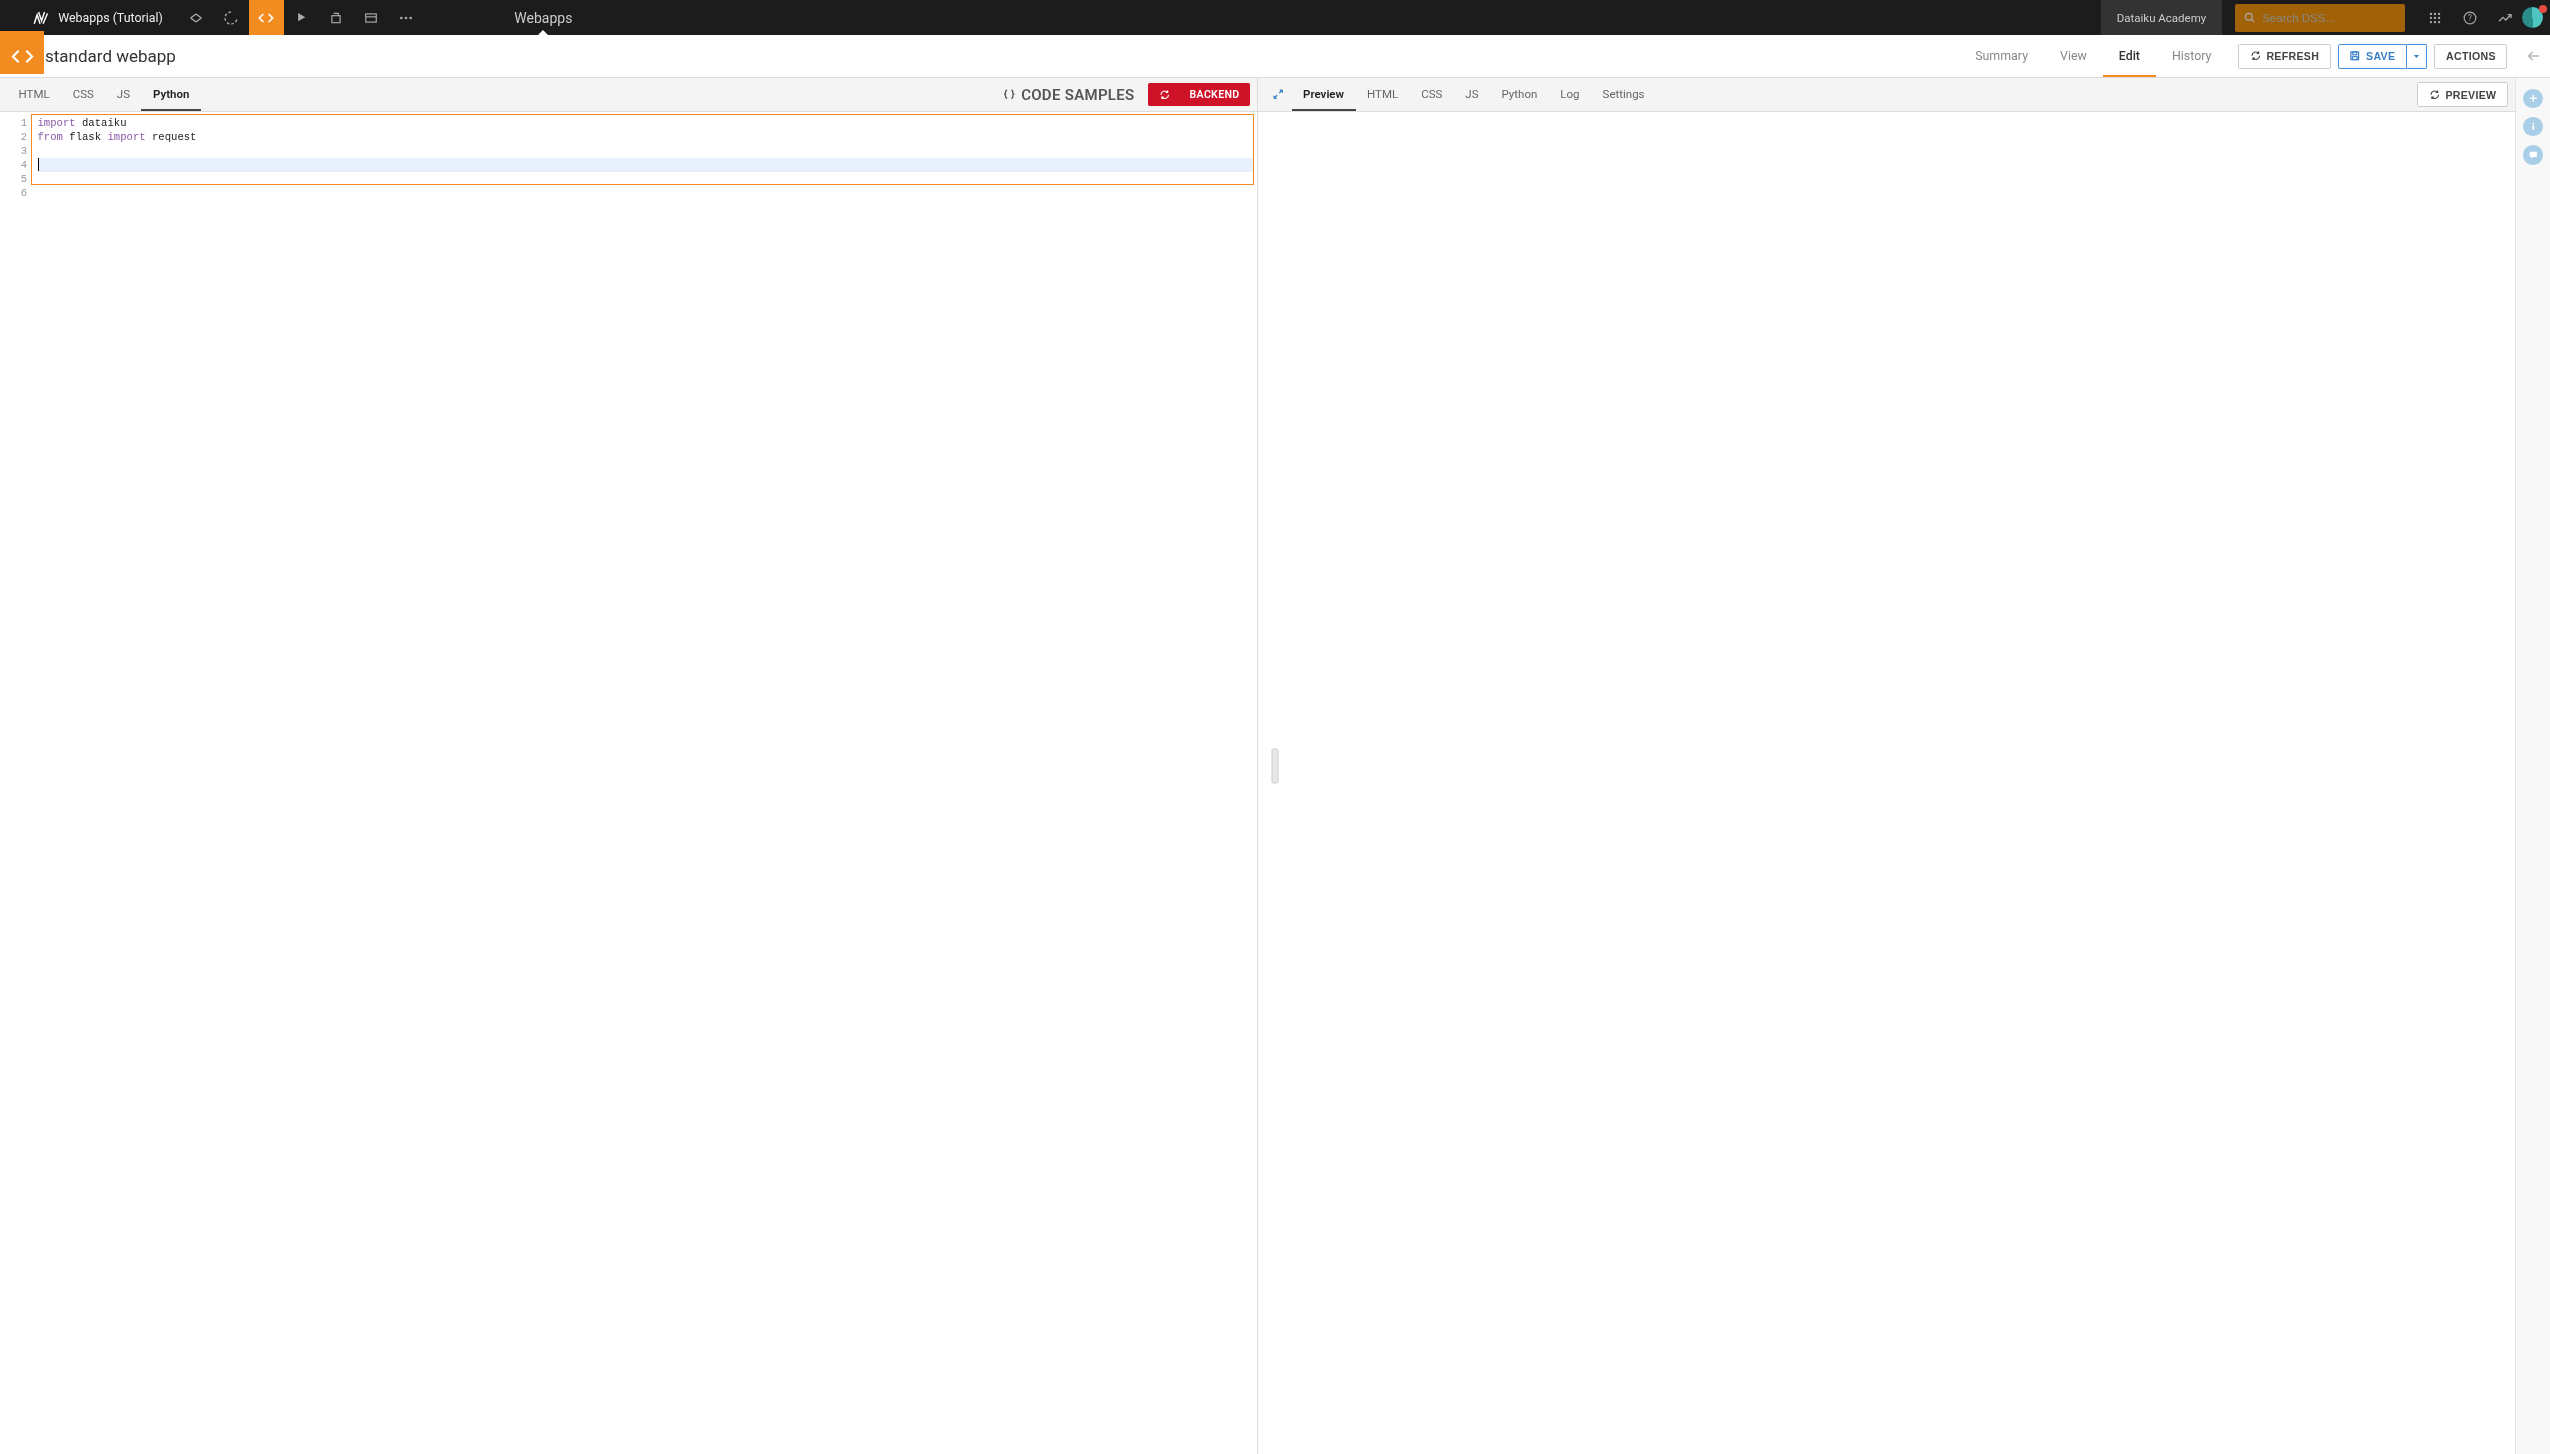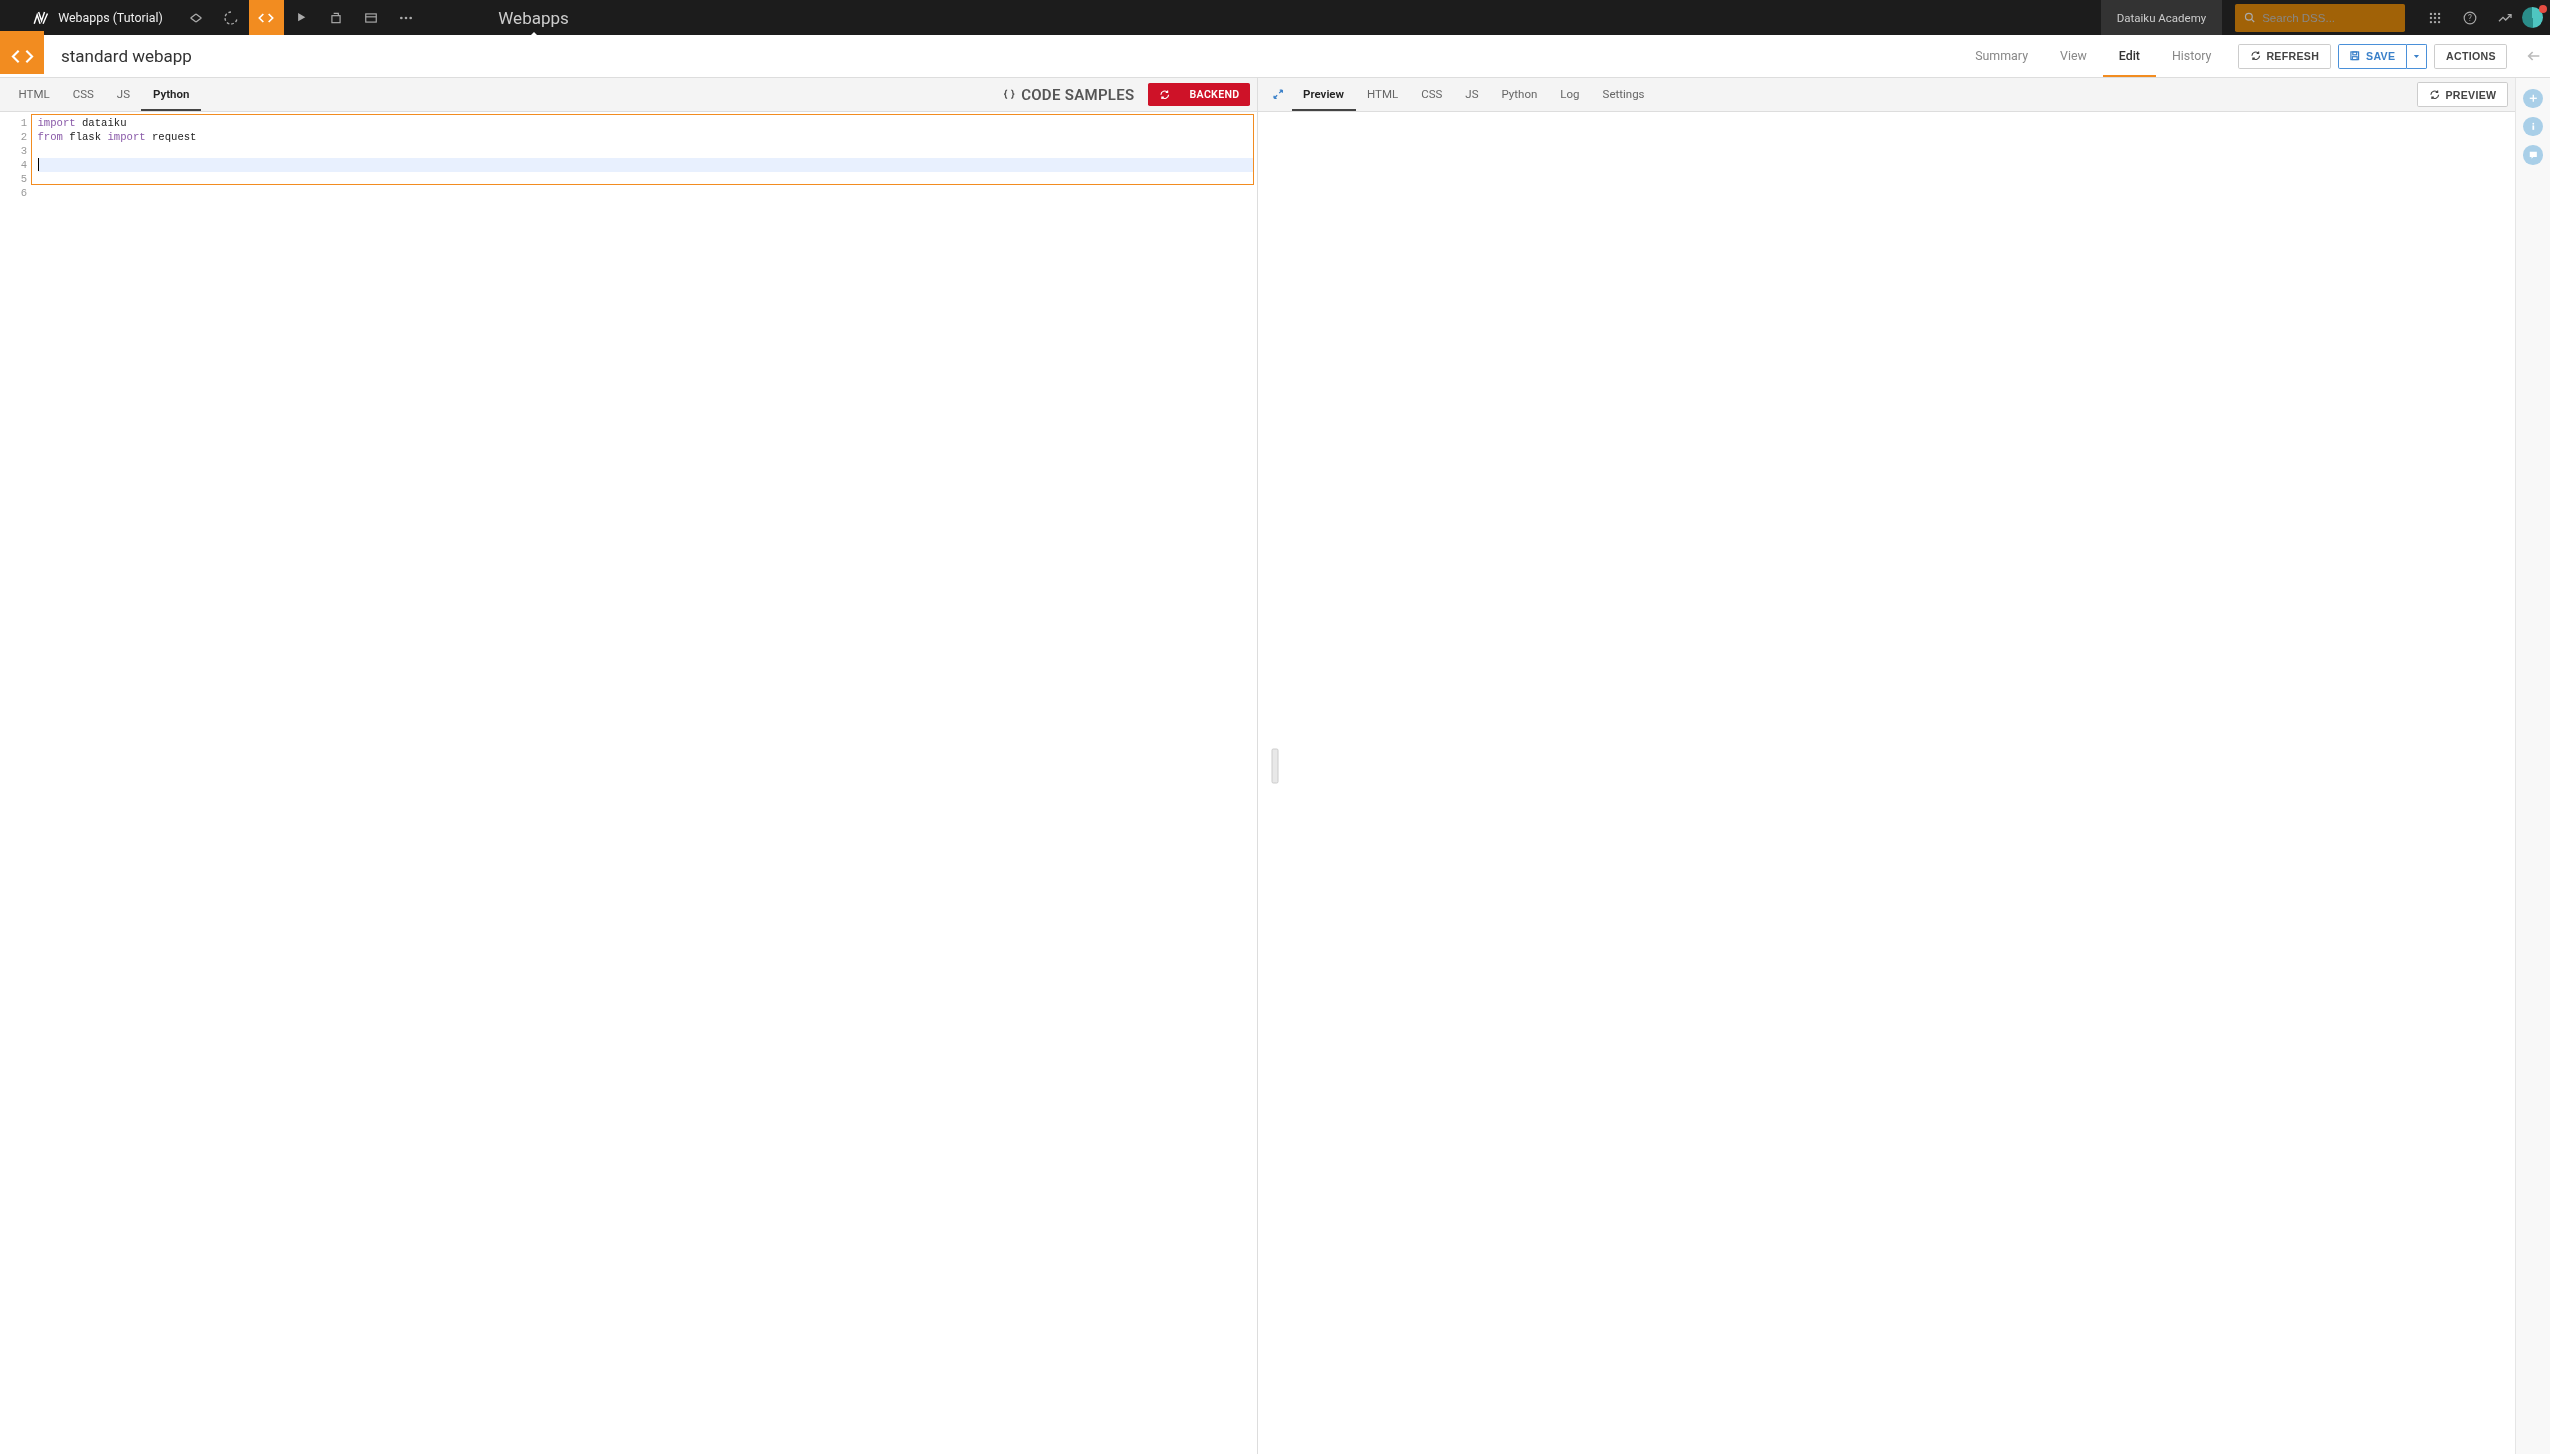--- a/index.html
+++ b/index.html
@@ -6,37 +6,37 @@
 body { font-family: -apple-system, BlinkMacSystemFont, "Segoe UI", Roboto, sans-serif; font-size: 11.5px; background: #fff; color: #333; overflow: hidden; }
 
 
 .topnav { display: flex; align-items: center; height: 35px; background: #1c1c1c; color: #fff; }
 .topnav-left { display: flex; align-items: center; height: 100%; margin-left: 21px; }
 .logo { width: 17.7px; height: 17.7px; margin: 0 8.9px 0 10.6px; }
 .project-name { color: #eee; font-size: 12.4px; margin-right: 16px; cursor: pointer; }
 .topnav-icon { width: 35px; height: 35px; display: flex; align-items: center; justify-content: center; color: #aaa; cursor: pointer; }
 .topnav-icon.active { background: #f28c20; color: #fff; }
 .topnav-center { flex: 1; display: flex; align-items: center; padding-left: 71px; }
-.breadcrumb-item { color: #ccc; font-size: 17px; padding: 0 3.5px; position: relative; }
+.breadcrumb-item { color: #ccc; font-size: 14px; padding: 0 3.5px; position: relative; margin-left: 16px; }
 .breadcrumb-item::after { content: ''; position: absolute; bottom: -9.7px; left: 50%; transform: translateX(-50%); width: 0; height: 0; border-left: 5.3px solid transparent; border-right: 5.3px solid transparent; border-bottom: 5.3px solid #fff; }
 .topnav-right { display: flex; align-items: center; gap: 0; margin-left: auto; }
 .academy-link { background: #333; color: #ccc; padding: 0 16px; height: 35px; display: flex; align-items: center; font-size: 11.5px; cursor: pointer; }
 .search-box { display: flex; align-items: center; background: #a16207; height: 28px; width: 170px; border-radius: 1.8px; margin: 0 12.4px; padding: 0 8.9px; }
 .search-box svg { margin-right: 7px; }
 .search-box input { background: transparent; border: none; outline: none; color: #ccc; font-size: 11.5px; width: 100%; }
 .search-box input::placeholder { color: #888; }
 .topnav-right-icon { width: 35px; height: 35px; display: flex; align-items: center; justify-content: center; color: #aaa; cursor: pointer; }
 .avatar-wrap { position: relative; margin-right: 7px; cursor: pointer; }
 .avatar { width: 21px; height: 21px; border-radius: 50%; background: conic-gradient(#4ec5c1 0deg 180deg, #2a8d8a 180deg 360deg); }
 .notif-dot { position: absolute; top: -1.8px; right: -3.5px; width: 8px; height: 8px; border-radius: 50%; background: #e54d42; }
 
 
 .object-header { display: flex; align-items: center; height: 43px; border-bottom: 0.9px solid #ddd; }
 .object-icon { width: 44px; height: 43px; background: #f28c20; display: flex; align-items: center; justify-content: center; color: #fff; margin-top: -7px; padding-top: 7px; }
-.object-title { font-size: 17px; font-weight: 400; color: #333; margin-left: 17px; }
+.object-title { font-size: 17px; font-weight: 400; color: #333; margin-left: 1px; }
 .object-tabs { margin-left: auto; display: flex; align-items: center; height: 100%; gap: 0; }
 .object-tab { padding: 18px 16px; height: 100%; display: flex; align-items: center; color: #888; font-size: 12.4px; cursor: pointer; border-bottom: 2.7px solid transparent; }
 .object-tab.active { color: #333; font-weight: 500; border-bottom-color: #f28c20; }
 .object-actions { display: flex; align-items: center; gap: 7px; padding: 0 10.6px; }
 .btn { display: inline-flex; align-items: center; gap: 5.3px; height: 25px; padding: 0 10.6px; border: 0.9px solid #ccc; background: #fff; color: #444; font-size: 10.6px; font-weight: 600; letter-spacing: 0.3px; cursor: pointer; border-radius: 1.8px; }
 .btn-group { display: inline-flex; }
 .btn-group .btn:first-child { border-top-right-radius: 0; border-bottom-right-radius: 0; }
 .btn-group .btn-dropdown { border-left: none; border-top-left-radius: 0; border-bottom-left-radius: 0; padding: 0 5.3px; }
 .btn-primary { border-color: #4a90d9; color: #3a80c9; }
 .back-arrow { width: 32px; height: 43px; display: flex; align-items: center; justify-content: center; color: #bbb; cursor: pointer; }

